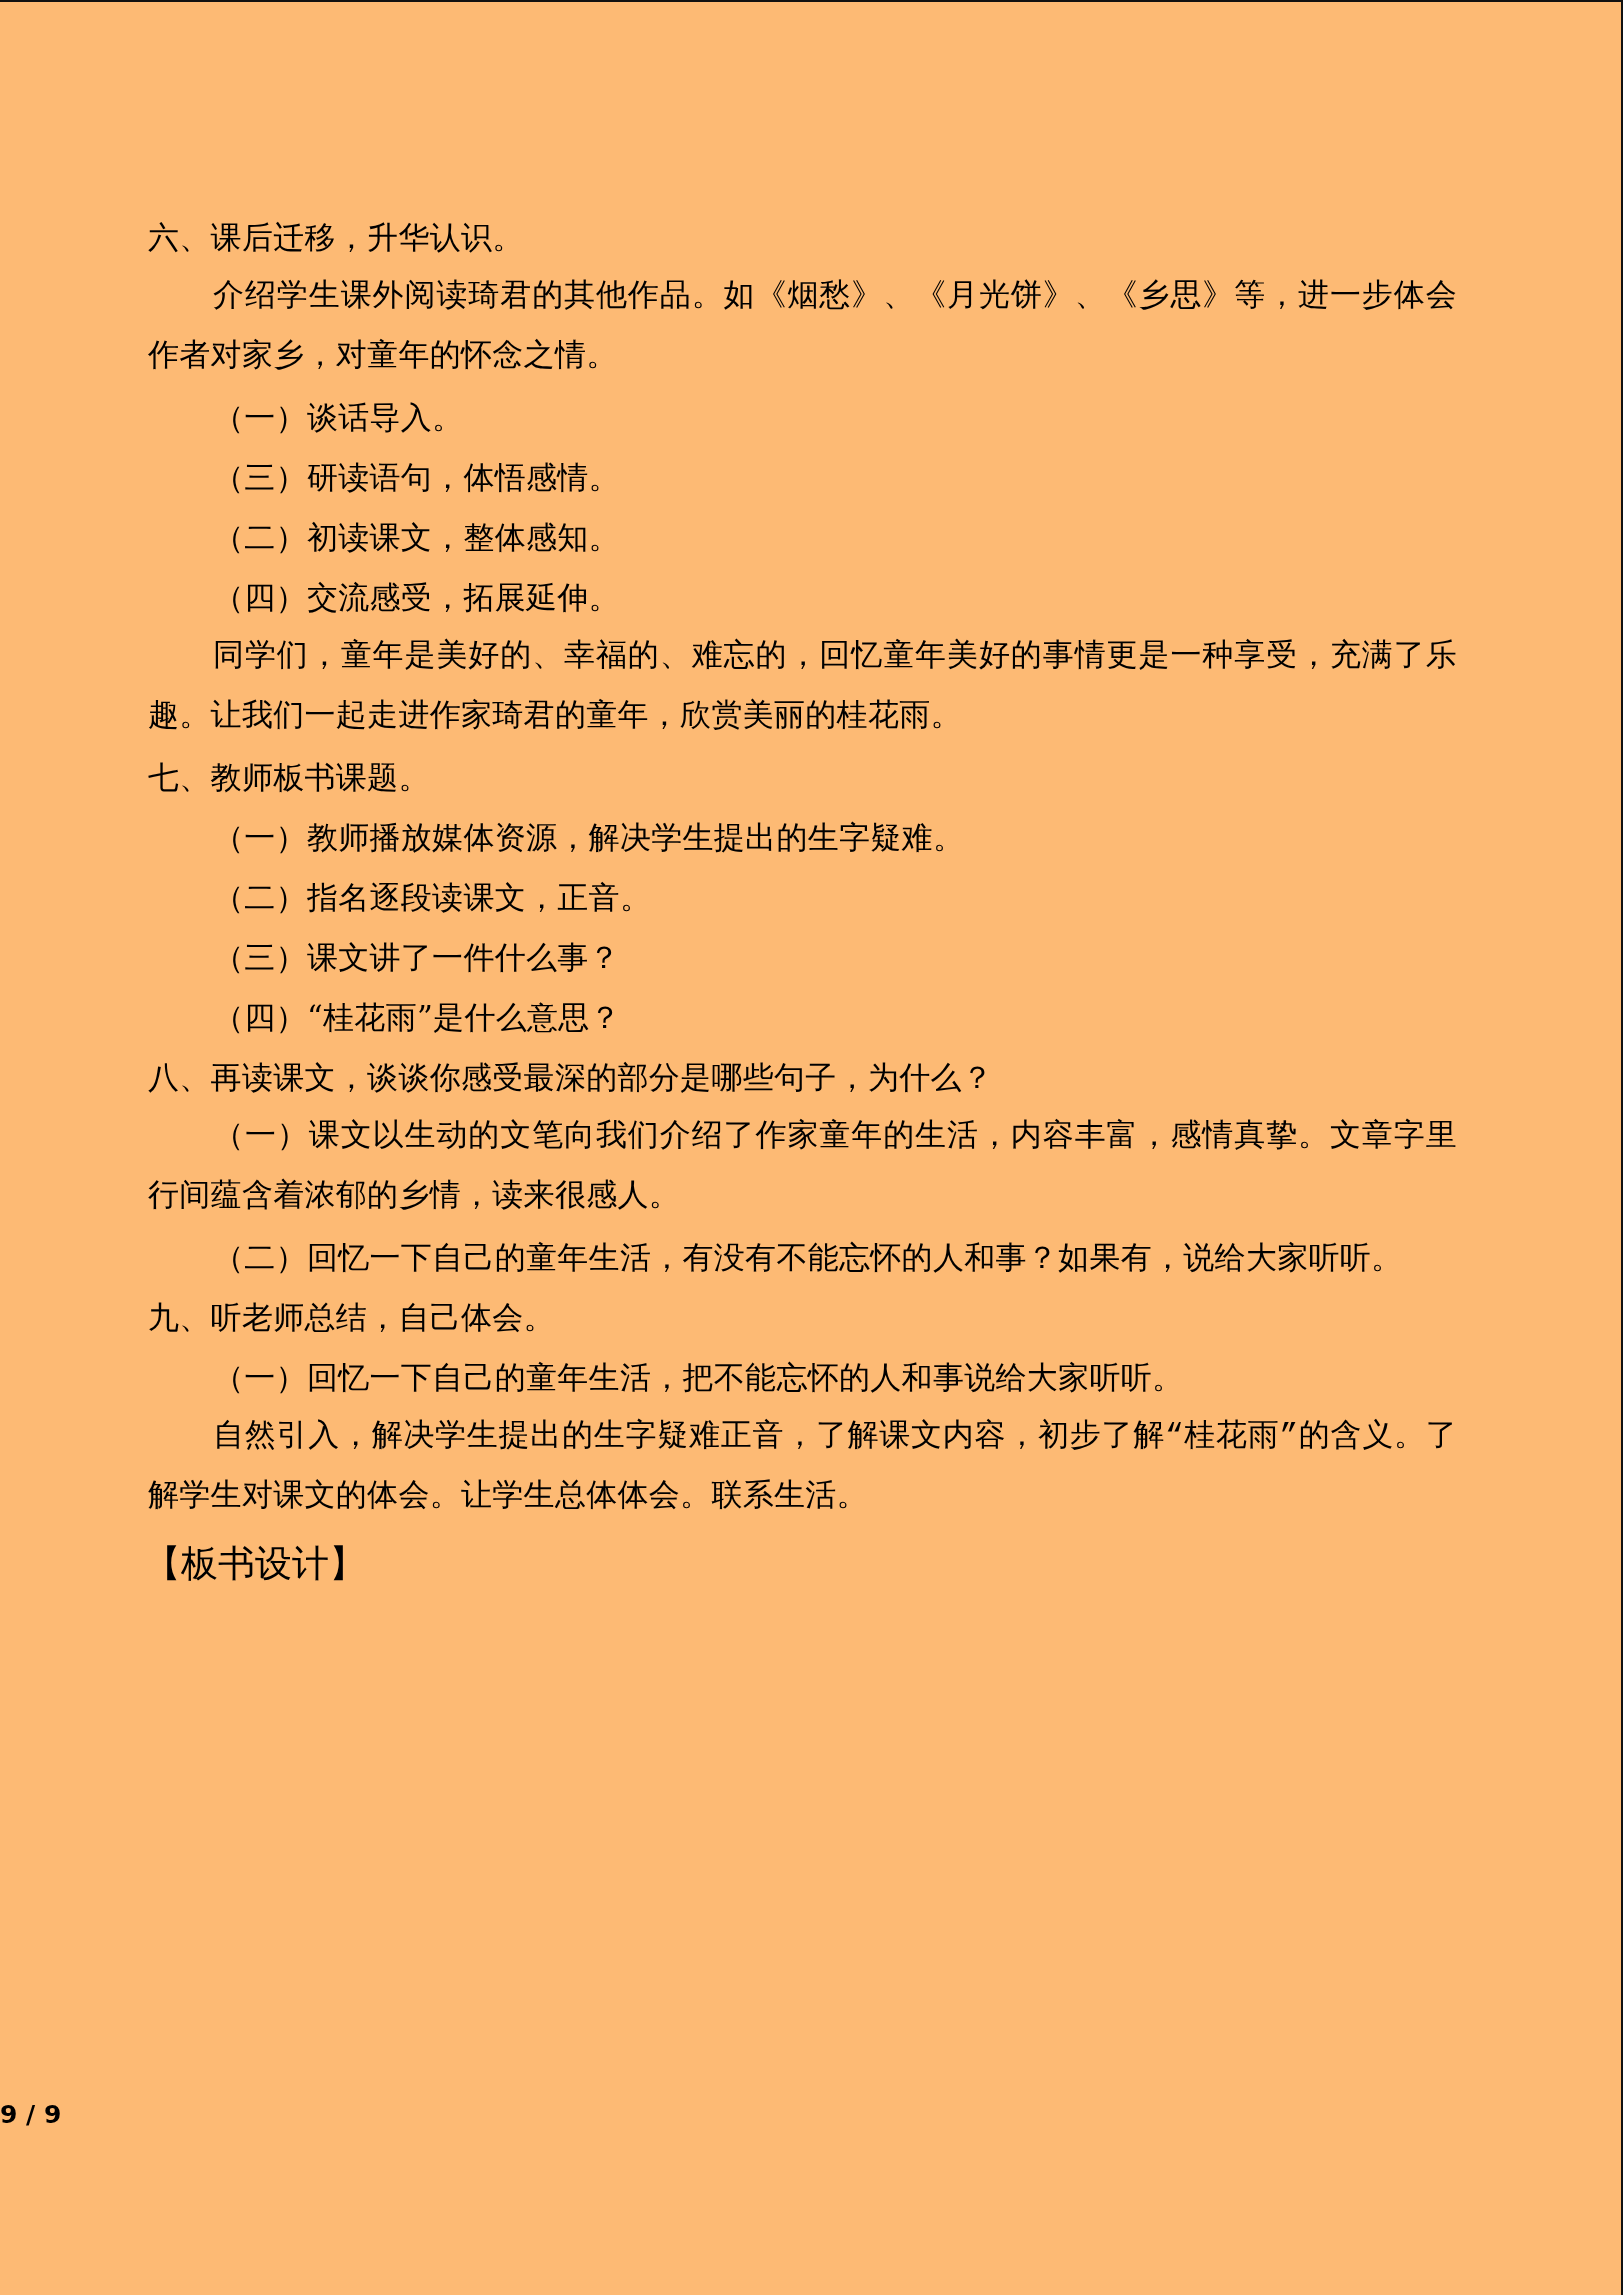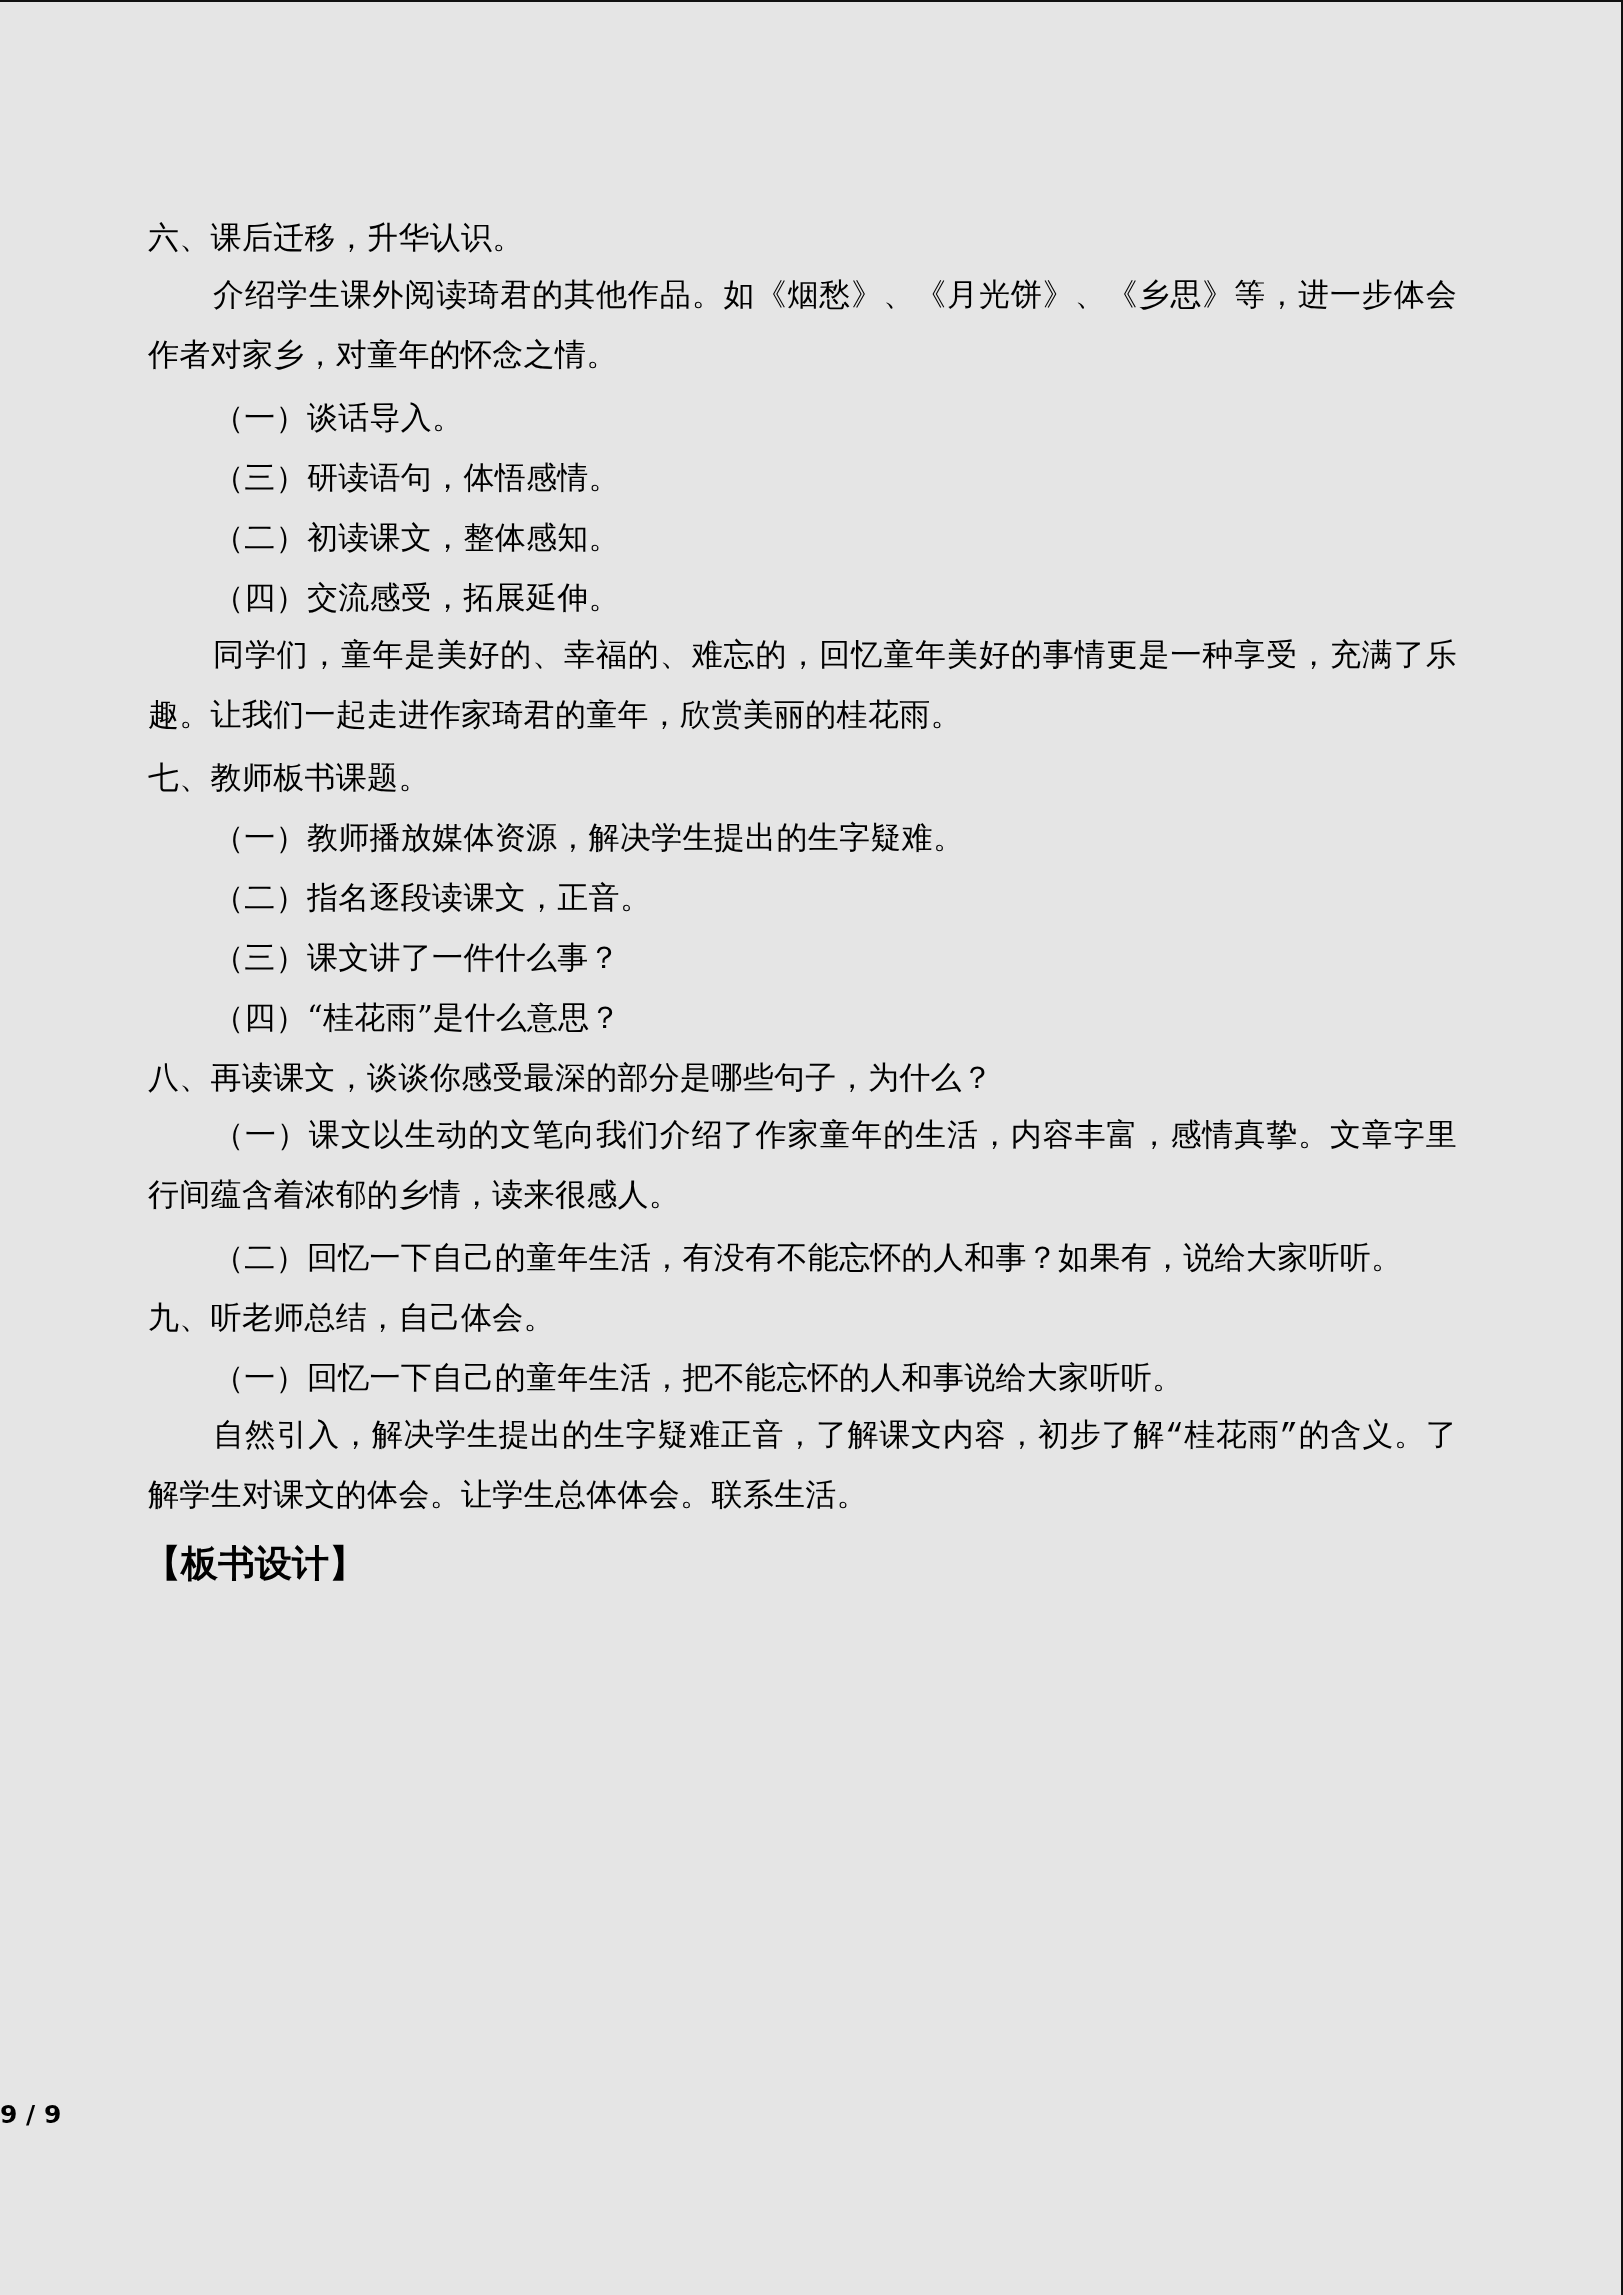--- a/index.html
+++ b/index.html
@@ -17,21 +17,21 @@
     }
     .page {
       position: absolute;
       left: 0;
       top: 0;
       width: 1623px;
       height: 2295px;
       box-sizing: border-box;
       border-top: 2.7px solid #111111;
       border-right: 2.7px solid #111111;
-      background: #e5e5e5;
+      background: #fdba74;
     }
     .content {
       position: absolute;
       left: 148px;
       top: 205px;
       width: 1309px;
     }
     .line {
       font-size: 31px;
       line-height: 60px;
@@ -51,21 +51,21 @@
       text-indent: 65px;
     }
     .sub {
       padding-left: 65px;
     }
     .sub-wrap {
       text-indent: 65px;
     }
     .section-heading {
       font-family: "DejaVu Sans", "Liberation Sans", sans-serif;
-      font-weight: bold;
+      font-weight: normal;
       font-size: 37px;
       line-height: 68px;
       height: 68px;
       margin-left: -4.1px;
       margin-top: 2.7px;
     }
     .board {
       position: absolute;
       left: 148px;
       top: 1609px;

